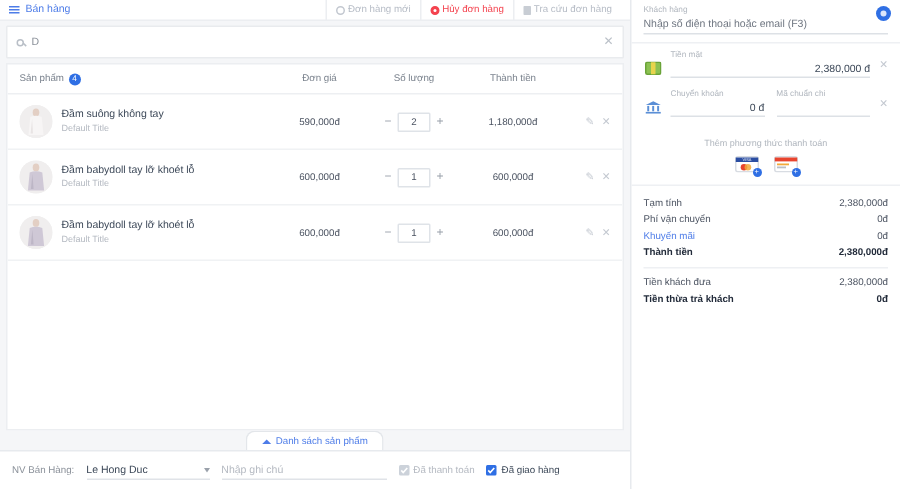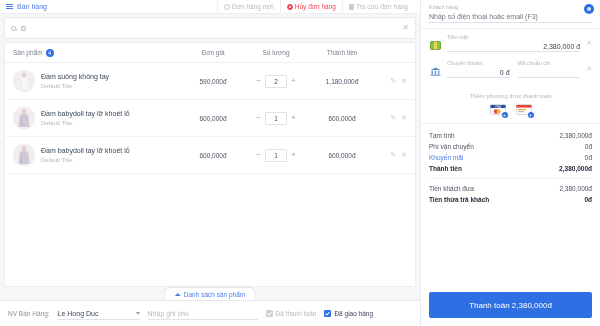--- a/index.html
+++ b/index.html
@@ -423,16 +423,15 @@
       <div class="sum-row">
         <span class="lbl">Tiền khách đưa</span>
         <span>2,380,000đ</span>
       </div>
       <div class="sum-row strong">
         <span class="lbl">Tiền thừa trả khách</span>
         <span>0đ</span>
       </div>
     </div>
 
-    <div class="pay-btn">Thanh toán 2,380,000đ</div>
   </div>
 
 </div>
 
 </body></html>

